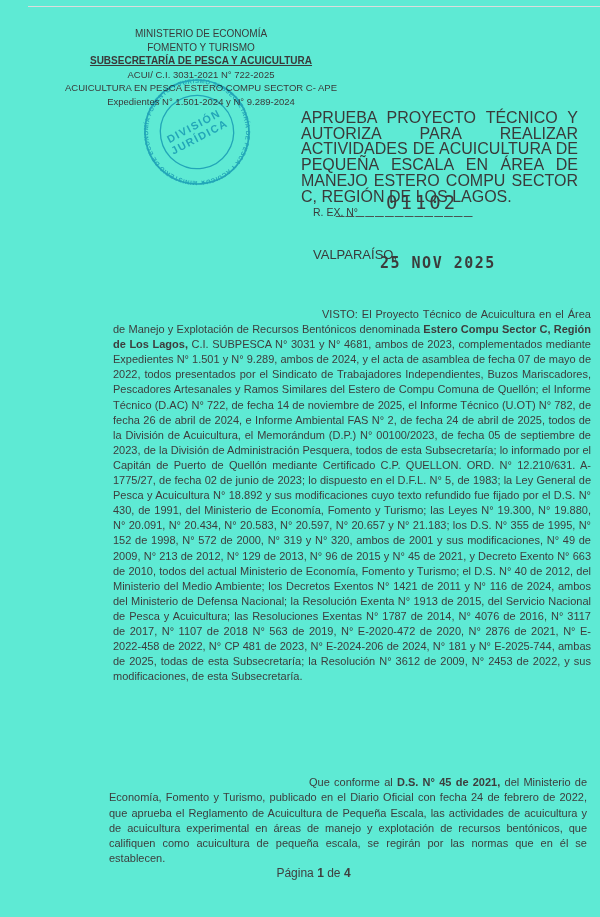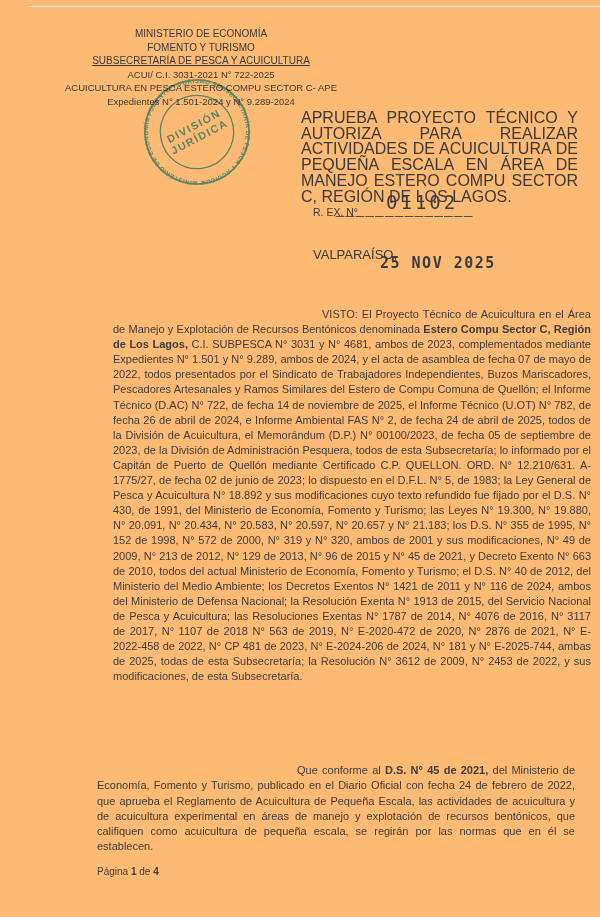--- a/index.html
+++ b/index.html
@@ -4,30 +4,30 @@
 <style>
   html,body{margin:0;padding:0;}
   body{
     width:600px;height:917px;
     background:#ffffff;
     font-family:"Liberation Sans", sans-serif;
     color:#3d3d3d;
     position:relative;
     overflow:hidden;
   }
-  .page{position:absolute;inset:0;background:#fdba74;}
+  .page{position:absolute;inset:0;background:#5eead4;}
   .scan-line{position:absolute;top:6px;left:28px;right:0;height:1px;background:#dcdcdc;}
 
   
   .letterhead{
     position:absolute;top:27px;left:36px;width:330px;
     text-align:center;color:#3a3a3a;
   }
   .lh-line{font-size:10px;line-height:13.5px;}
-  .lh-sub{font-weight:normal;text-decoration:underline;}
+  .lh-sub{font-weight:bold;text-decoration:underline;}
   .lh-small{font-size:9.5px;line-height:13.5px;}
 
   
   .stamp{
     position:absolute;left:141px;top:76px;width:112px;height:112px;
     transform:rotate(-10deg);
     opacity:.85;mix-blend-mode:multiply;
     pointer-events:none;
   }
 
@@ -64,27 +64,27 @@
   }
   .b{font-weight:bold;}
   .considerando-heading{
     position:absolute;left:97px;top:737px;width:478px;
     text-align:center;font-size:10.5px;font-weight:600;
     letter-spacing:3.5px;color:#3a3a3a;
   }
   .considerando-para{
     position:absolute;left:97px;top:763px;width:478px;
     font-size:11px;line-height:15.3px;text-align:justify;
-    text-indent:200px;color:#3d3d3d;margin:0;
+    text-indent:200px;color:#3d3d3d;margin:12px;
   }
 
   
   .footer{
     position:absolute;left:97px;top:866px;width:433px;
-    text-align:left;font-size:10px;color:#3f3f3f;
+    text-align:center;font-size:12px;color:#3f3f3f;
   }
 </style>
 </head>
 <body>
 
 <div class="page">
 
   <div class="scan-line"></div>
 
   <div class="letterhead">

